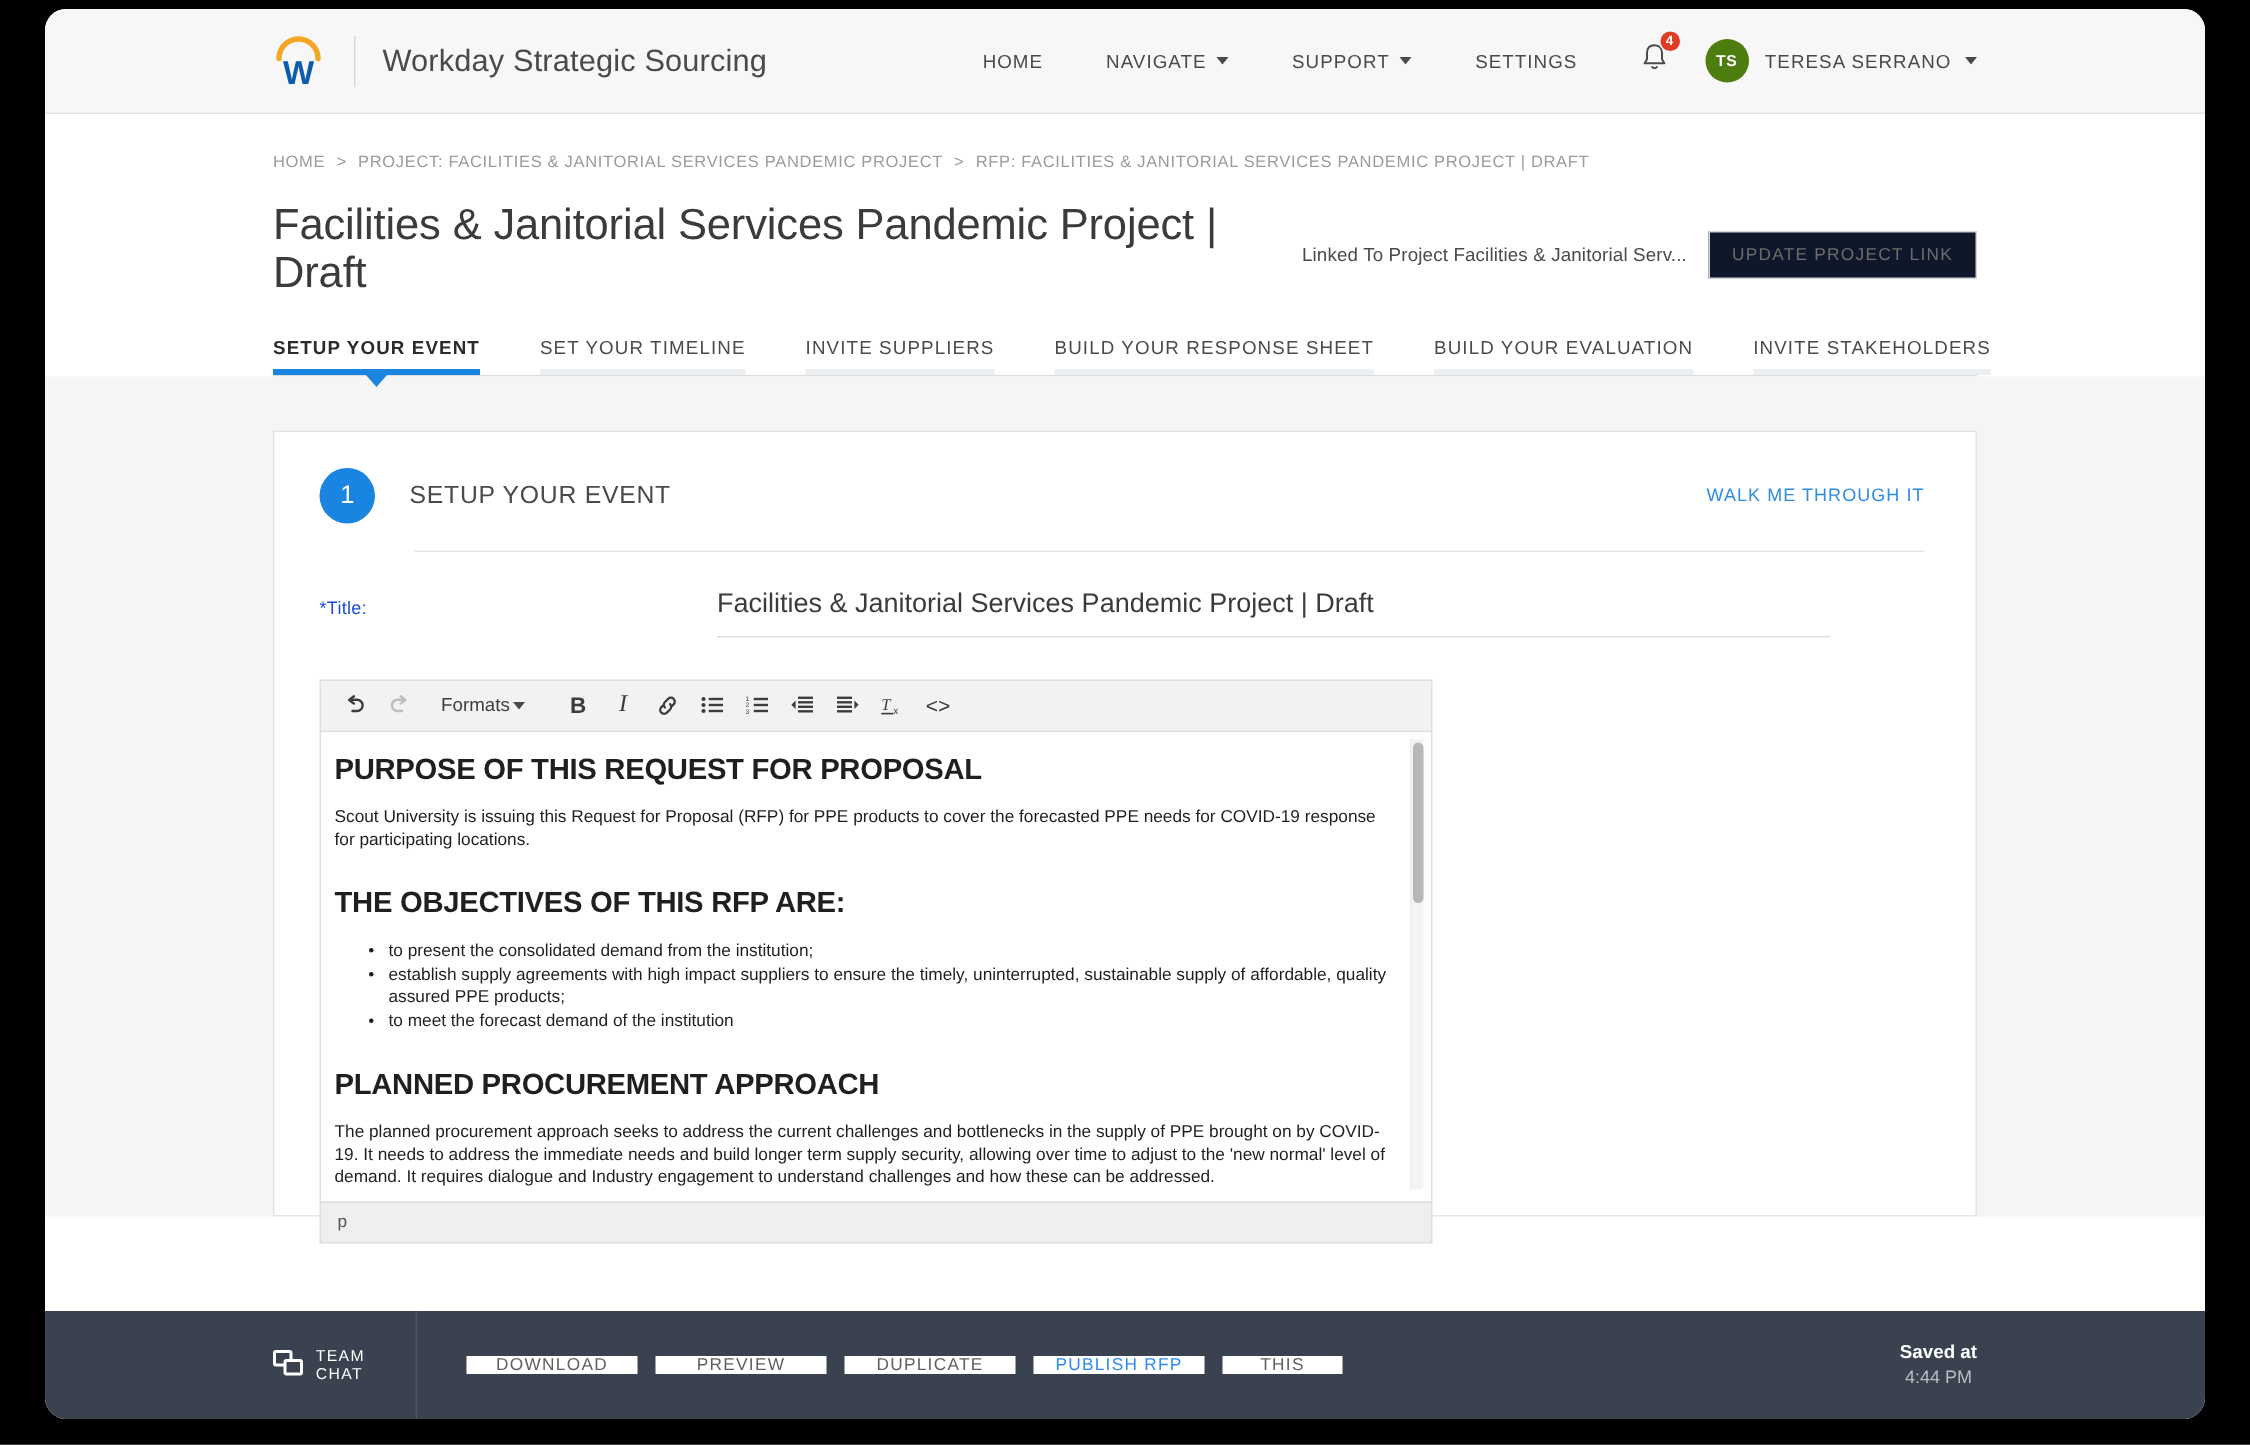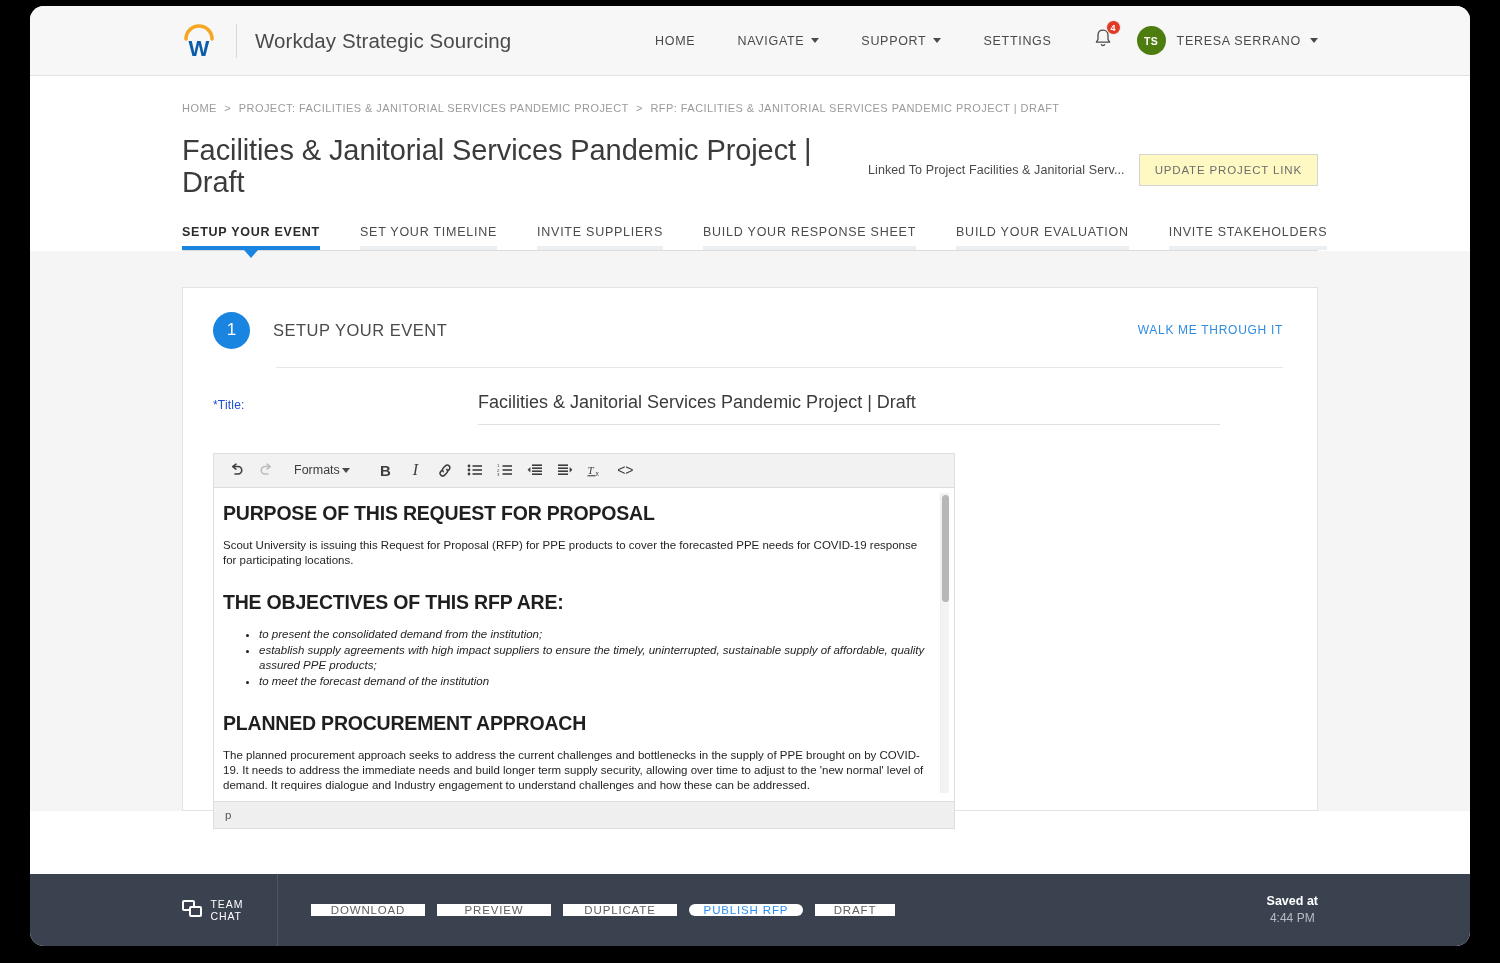--- a/index.html
+++ b/index.html
@@ -91,21 +91,21 @@
   }
   .linkedbox {
     margin-left: auto; display: flex; align-items: center;
     padding-top: 20px;
   }
   .linkedtext {
     font-size: 12.5px; color: #4a4a4a; margin-right: 14px;
     white-space: nowrap; letter-spacing: 0.1px;
   }
   .btn-outline {
-    border: 1px solid #d4d4d4; background: #fef9c3;
+    border: 1px solid #d4d4d4; background: #0f172a;
     color: #6d6d6d; font-size: 11.5px; letter-spacing: 0.85px;
     padding: 9px 15px; cursor: pointer; white-space: nowrap;
     font-family: "Liberation Sans", sans-serif;
   }
 
   
   .tabs { display: flex; margin-top: 26px; }
   .tab { margin-right: 40px; position: relative; cursor: pointer; padding-bottom: 11px; }
   .tab:last-child { margin-right: 0; }
   .tab .tablabel {
@@ -212,21 +212,21 @@
   .ed-content h2 {
     font-size: 19.5px; font-weight: bold;
     letter-spacing: -0.2px; margin-bottom: 2px;
   }
   .ed-content h2.tight { margin-top: 22px; }
   .ed-content p {
     font-size: 11.5px; line-height: 1.33;
     margin-top: 13px;
   }
   .ed-content ul {
-    margin: 13px 0 0 0; padding-left: 36px; font-style: italic;
+    margin: 13px 0 0 0; padding-left: 36px;
   }
   .ed-content li {
     font-size: 11.5px; line-height: 1.33;
     margin-bottom: 1px;
   }
   .ed-scrollbar {
     position: absolute; top: 5px; right: 5px;
     width: 9px; height: 300px;
     background: #f3f3f3;
     border-left: 1px solid #eee;
@@ -265,21 +265,21 @@
   .teamchat-label {
     color: #fff; font-size: 10.5px; letter-spacing: 0.9px;
   }
   .barbtns { display: flex; margin-left: 33px; gap: 12px; }
   .barbtn {
     background: #fff; border: none;
     font-size: 11.5px; letter-spacing: 0.85px;
     color: #5f5f5f; padding: 0 0; width: 114px;
     cursor: pointer; font-family: "Liberation Sans", sans-serif;
   }
-  .barbtn.accent { color: #2a8cf0; border-radius: 16px; }
+  .barbtn.accent { color: #2a8cf0; }
   .barbtn.narrow { width: 80px; }
   .savedblock {
     margin-left: auto; margin-right: 152px;
     text-align: center; line-height: 1.4;
   }
   .savedlabel { color: #fff; font-size: 12.5px; font-weight: bold; }
   .savedtime { color: #b8bcc4; font-size: 12px; }
 </style>
 </head>
 <body>
@@ -503,21 +503,21 @@
         <span class="sq sq1"></span>
           <span class="sq sq2"></span>
       </span>
       <span class="teamchat-label">TEAM CHAT</span>
     </div>
     <div class="barbtns">
       <button class="barbtn">DOWNLOAD</button>
       <button class="barbtn">PREVIEW</button>
       <button class="barbtn">DUPLICATE</button>
       <button class="barbtn accent">PUBLISH RFP</button>
-      <button class="barbtn narrow">DRAFT</button>
+      <button class="barbtn narrow">THIS</button>
     </div>
     <div class="savedblock">
       <div class="savedlabel">Saved at</div>
       <div class="savedtime">4:44 PM</div>
     </div>
   </div>
 
 </div>
 
 </body></html>

